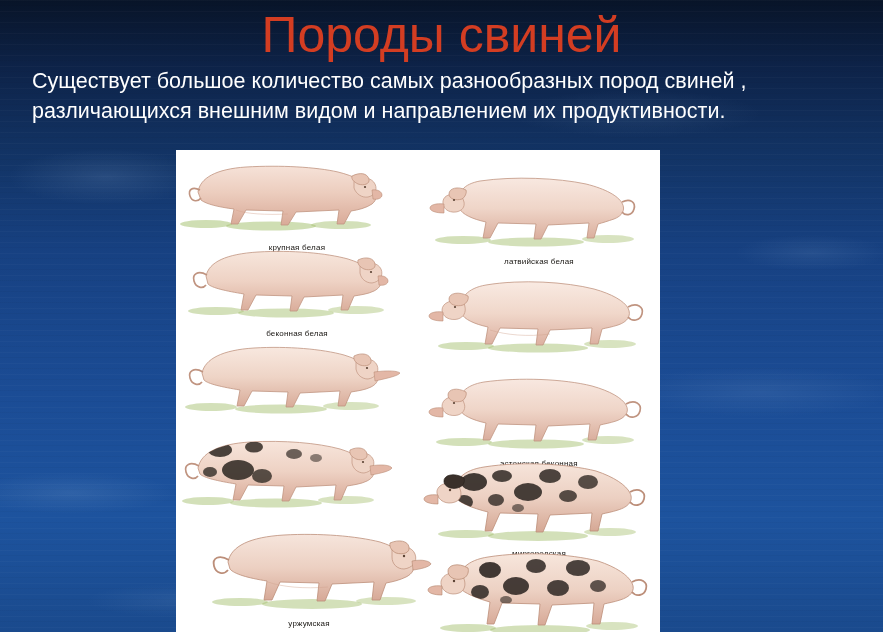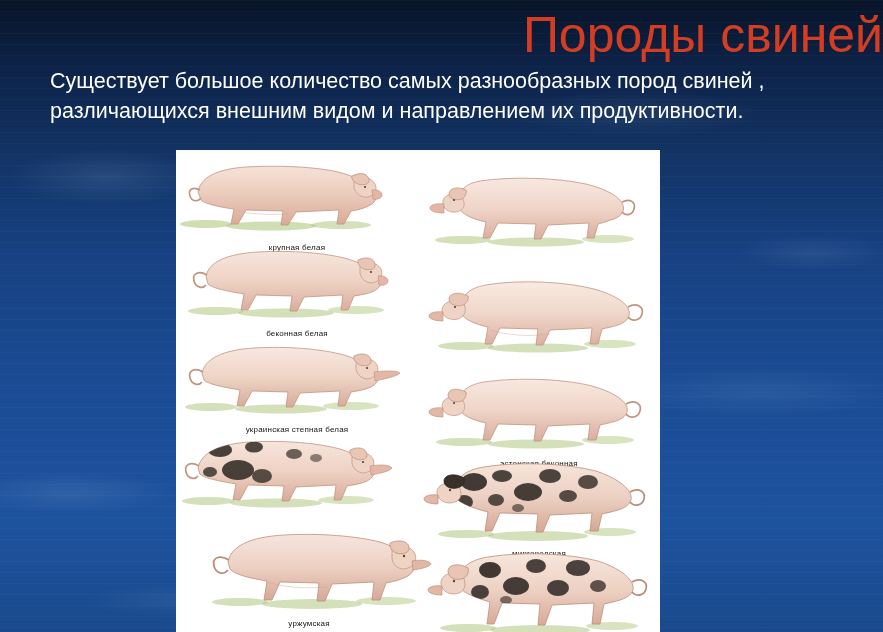--- a/index.html
+++ b/index.html
@@ -49,33 +49,33 @@
       rgba(255,255,255,0.000) 11px
     );
     opacity: 0.75;
   }
 
   .slide-title {
     position: absolute;
     left: 0;
     right: 0;
     top: 6px;
-    text-align: right;
+    text-align: center;
     color: #d33d22;
     font-size: 50px;
     line-height: 58px;
     font-weight: 400;
     letter-spacing: 0px;
     z-index: 3;
     white-space: nowrap;
   }
 
   .body-text {
     position: absolute;
-    left: 50px;
+    left: 32px;
     top: 66px;
     width: 790px;
     color: #ffffff;
     font-size: 21.5px;
     line-height: 30px;
     font-weight: 400;
     z-index: 3;
   }
 
   .chart-panel {
@@ -206,21 +206,20 @@
                      C204 45 201 50 195 53 C189 56 181 57 175 58 L169 72 L162 72 L164 57
                      L124 59 L117 73 L110 73 L112 58 L76 57 L68 72 L61 72 L64 56
                      C46 53 32 50 28 46 Z" fill="url(#hideC)" stroke="#c09480" stroke-width="0.8"></path>
             <path d="M180 27 C190 23 198 25 201 31 C204 38 199 44 192 45 C186 45 181 41 180 35 Z" fill="#efd4c6" stroke="#c09480" stroke-width="0.7"></path>
             <path d="M198 38 C212 36 222 37 224 39 C222 42 212 44 199 47 Z" fill="#e3b7a6" stroke="#bc8e79" stroke-width="0.6"></path>
             <path d="M178 22 C186 18 194 20 195 26 C196 31 190 33 184 31 C180 29 177 26 178 22 Z" fill="#e8c5b4" stroke="#bc8e79" stroke-width="0.7"></path>
             <circle cx="191" cy="34" r="1.1" fill="#5b4233"></circle>
             <path d="M27 38 C18 33 12 37 14 44 C16 51 23 52 26 48" fill="none" stroke="#c09480" stroke-width="1.7"></path>
           </svg>
         </div>
-        <div class="breed-label">украинская степная белая</div>
       </div>
 
       <div class="cell col-left" style="top:278px;">
         <div class="pig-figure">
           <svg viewBox="0 0 242 90" width="242" height="90" aria-hidden="true">
             <defs>
               <linearGradient id="hideD" x1="0" y1="0" x2="0" y2="1">
                 <stop offset="0%" stop-color="#f7e5db"></stop>
                 <stop offset="50%" stop-color="#eed2c4"></stop>
                 <stop offset="100%" stop-color="#d9ab99"></stop>
@@ -302,20 +301,21 @@
                      C208 44 204 50 196 53 C190 55 184 57 180 58 L176 72 L169 72 L171 57
                      L130 59 L123 73 L116 73 L118 58 L80 57 L72 72 L65 72 L68 56
                      C54 53 44 48 42 43 Z" fill="url(#hideF)" stroke="#c09480" stroke-width="0.8"></path>
             <path d="M44 30 C34 26 26 29 25 35 C24 42 30 47 38 46 C44 45 47 41 46 36 Z" fill="#efd4c6" stroke="#c09480" stroke-width="0.7"></path>
             <path d="M26 38 C18 37 12 39 12 42 C12 45 18 47 26 47 Z" fill="#e3b7a6" stroke="#bc8e79" stroke-width="0.6"></path>
             <path d="M48 24 C40 20 31 22 31 28 C31 33 38 35 44 33 C47 31 49 27 48 24 Z" fill="#e8c5b4" stroke="#bc8e79" stroke-width="0.7"></path>
             <circle cx="36" cy="34" r="1.1" fill="#5b4233"></circle>
             <path d="M204 36 C212 32 218 36 216 43 C214 50 207 50 204 46" fill="none" stroke="#c09480" stroke-width="1.7"></path>
           </svg>
         </div>
+        <div class="breed-label">латвийская белая</div>
       </div>
 
       <div class="cell col-right" style="top:120px;">
         <div class="pig-figure">
           <svg viewBox="0 0 242 90" width="242" height="90" aria-hidden="true">
             <defs>
               <linearGradient id="hideG" x1="0" y1="0" x2="0" y2="1">
                 <stop offset="0%" stop-color="#f9eae2"></stop>
                 <stop offset="50%" stop-color="#f0d7ca"></stop>
                 <stop offset="100%" stop-color="#dcb0a0"></stop>

